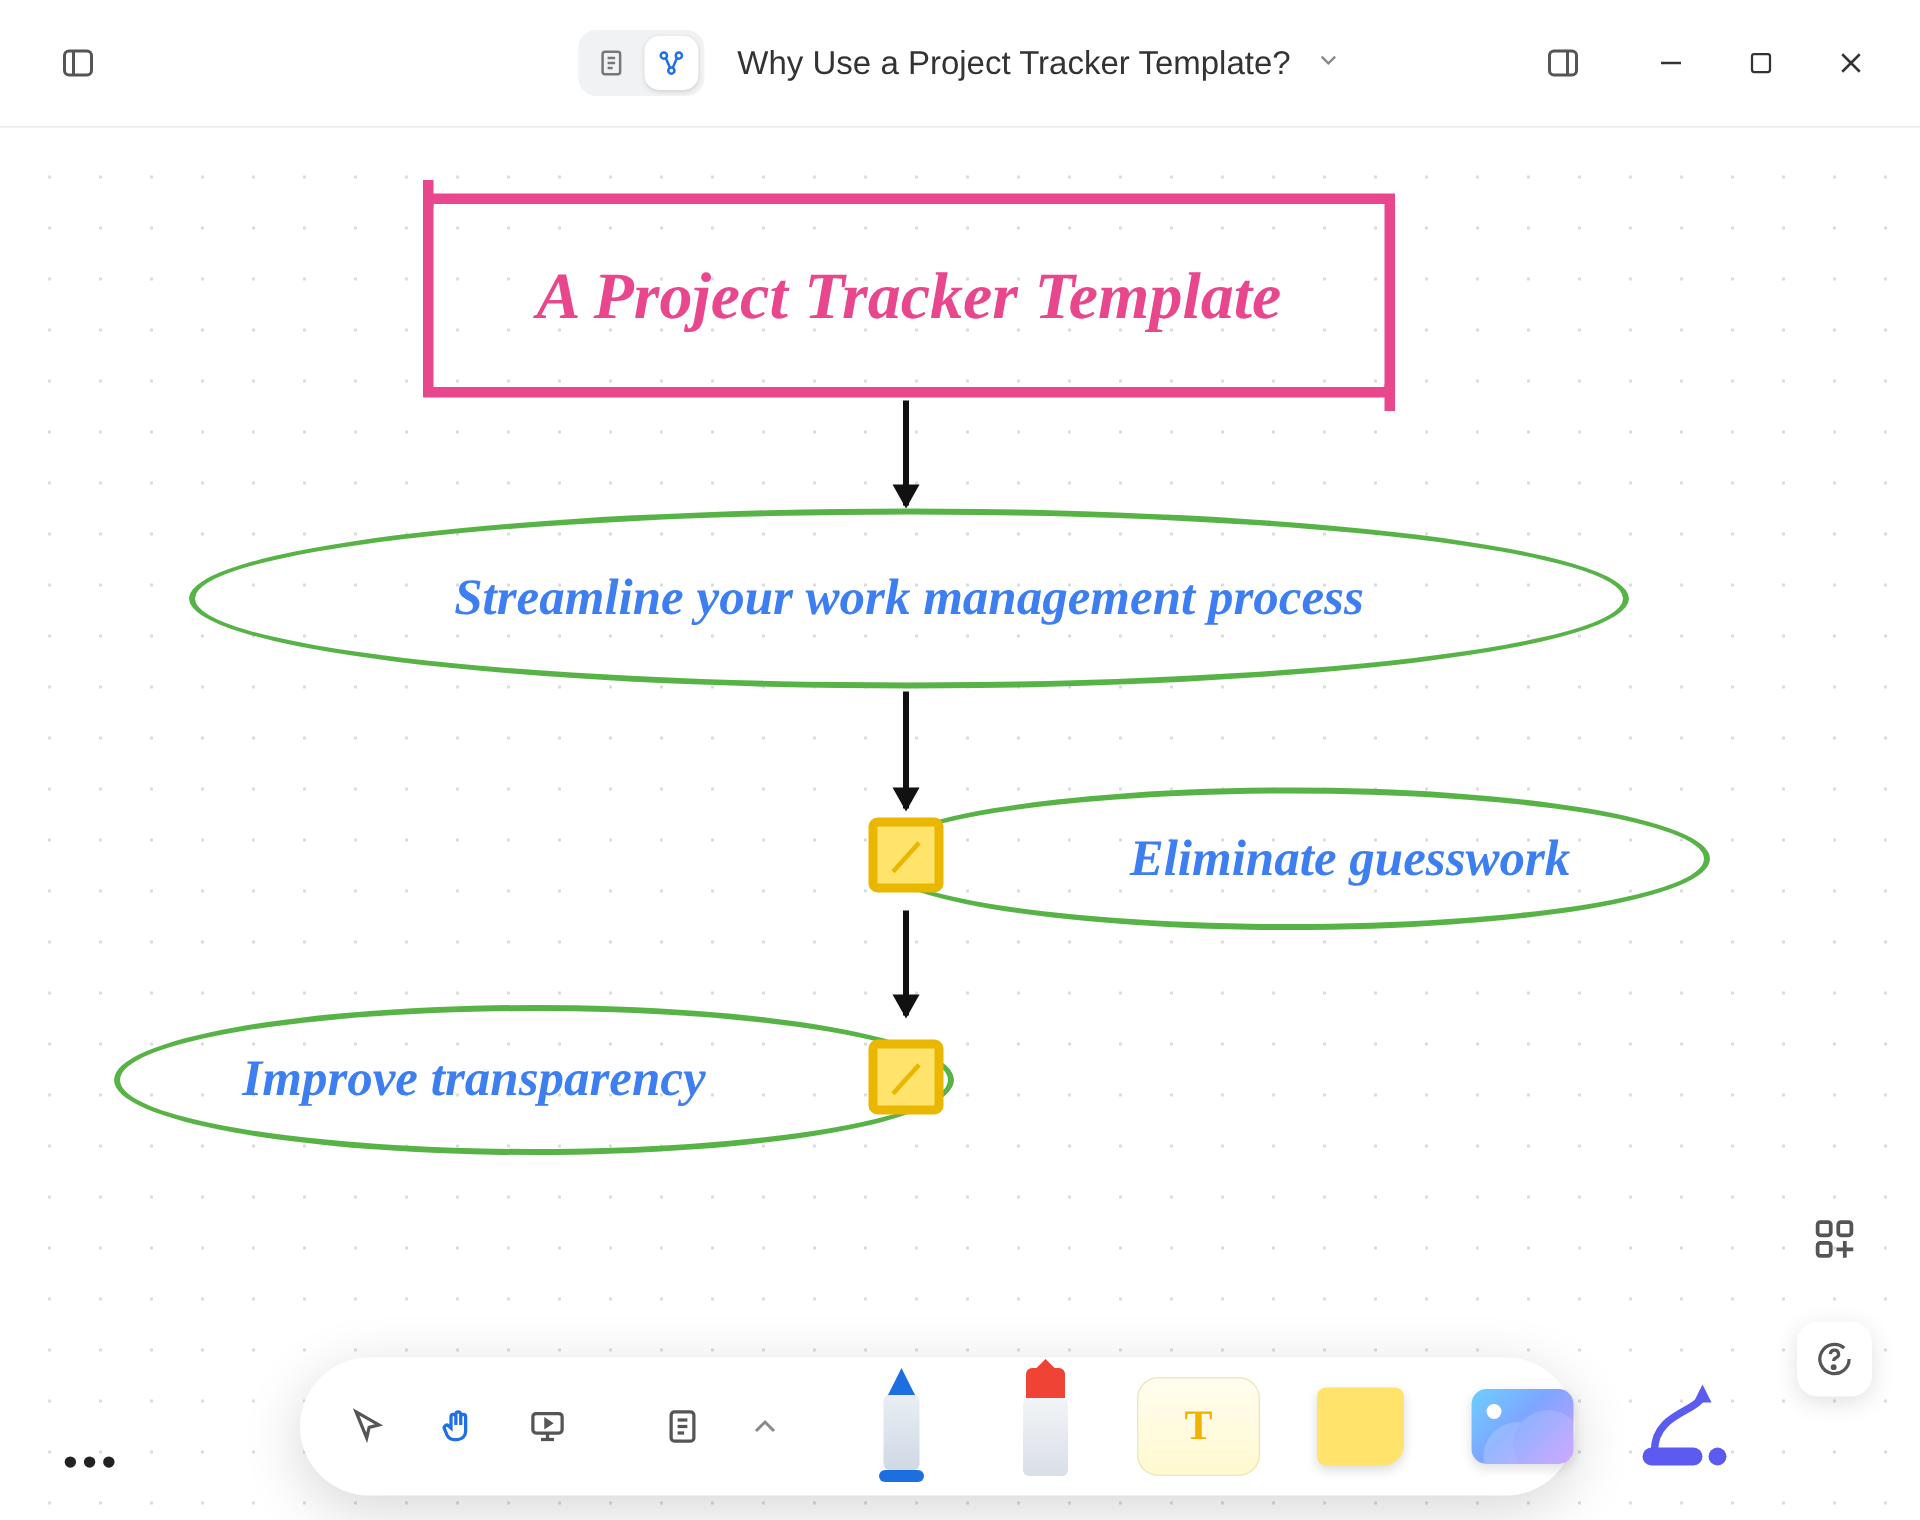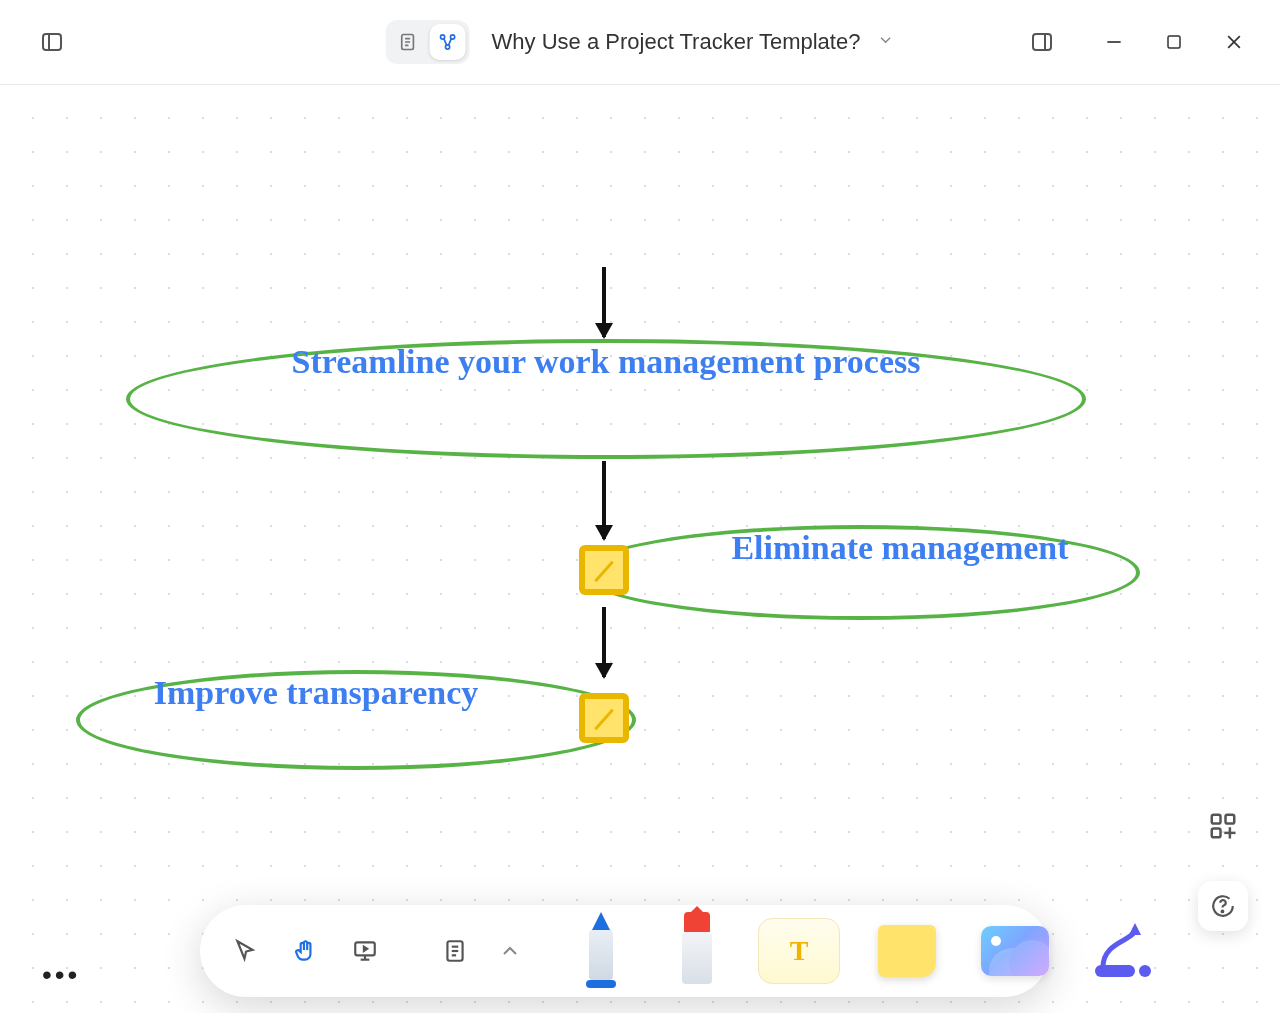--- a/index.html
+++ b/index.html
@@ -57,23 +57,23 @@
     font-size: 44px; font-weight: 700; font-style: italic; color: #e9478d;
     text-align: center;
   }
   
   .title-box::before, .title-box::after { content:""; position:absolute; background:#e9478d; }
   .title-box::before { width:7px; height:18px; left:-7px; top:-16px; }
   .title-box::after  { width:7px; height:18px; right:-7px; bottom:-16px; }
 
   .ellipse {
     position: absolute; border: 4px solid #58b347; border-radius: 50%;
-    display: flex; align-items: flex-start; justify-content: center;
+    display: flex; align-items: center; justify-content: center;
     font-family: "Segoe Script", "Comic Sans MS", cursive;
-    font-size: 34px; font-weight: 600; color: #3d7ef0;
+    font-size: 34px; font-style: italic; font-weight: 600; color: #3d7ef0;
     text-align: center;
   }
   .e1 { left: 122px; top: 254px; width: 960px; height: 120px; }
   .e2 { left: 72px;  top: 440px; width: 560px; height: 95px; }
   .e3 { left: 576px; top: 440px; width: 560px; height: 95px; }
   .e4 { left: 72px;  top: 585px; width: 560px; height: 100px; }
   .e5 { left: 576px; top: 585px; width: 560px; height: 100px; }
   .e2 span, .e4 span { transform: translateX(-40px); }
   .e3 span, .e5 span { transform: translateX(40px); }
 
@@ -237,31 +237,34 @@
             <line x1="19" y1="5" x2="5" y2="19"></line>
           </svg>
       </div>
     </div>
   </div>
 </div>
 
 <div class="canvas">
   <div class="diagram">
 
+    <div class="title-box">
+      <span>A Project Tracker Template</span>
+    </div>
 
     <div class="arrow a1"></div>
 
     <div class="ellipse e1">
       <span>Streamline your work management process</span>
     </div>
 
     <div class="arrow a2"></div>
 
     <div class="ellipse e3">
-      <span>Eliminate management</span>
+      <span>Eliminate guesswork</span>
     </div>
     <div class="token t1"></div>
 
     <div class="arrow a3"></div>
 
     <div class="ellipse e4">
       <span>Improve transparency</span>
     </div>
     <div class="token t2"></div>
   </div>

